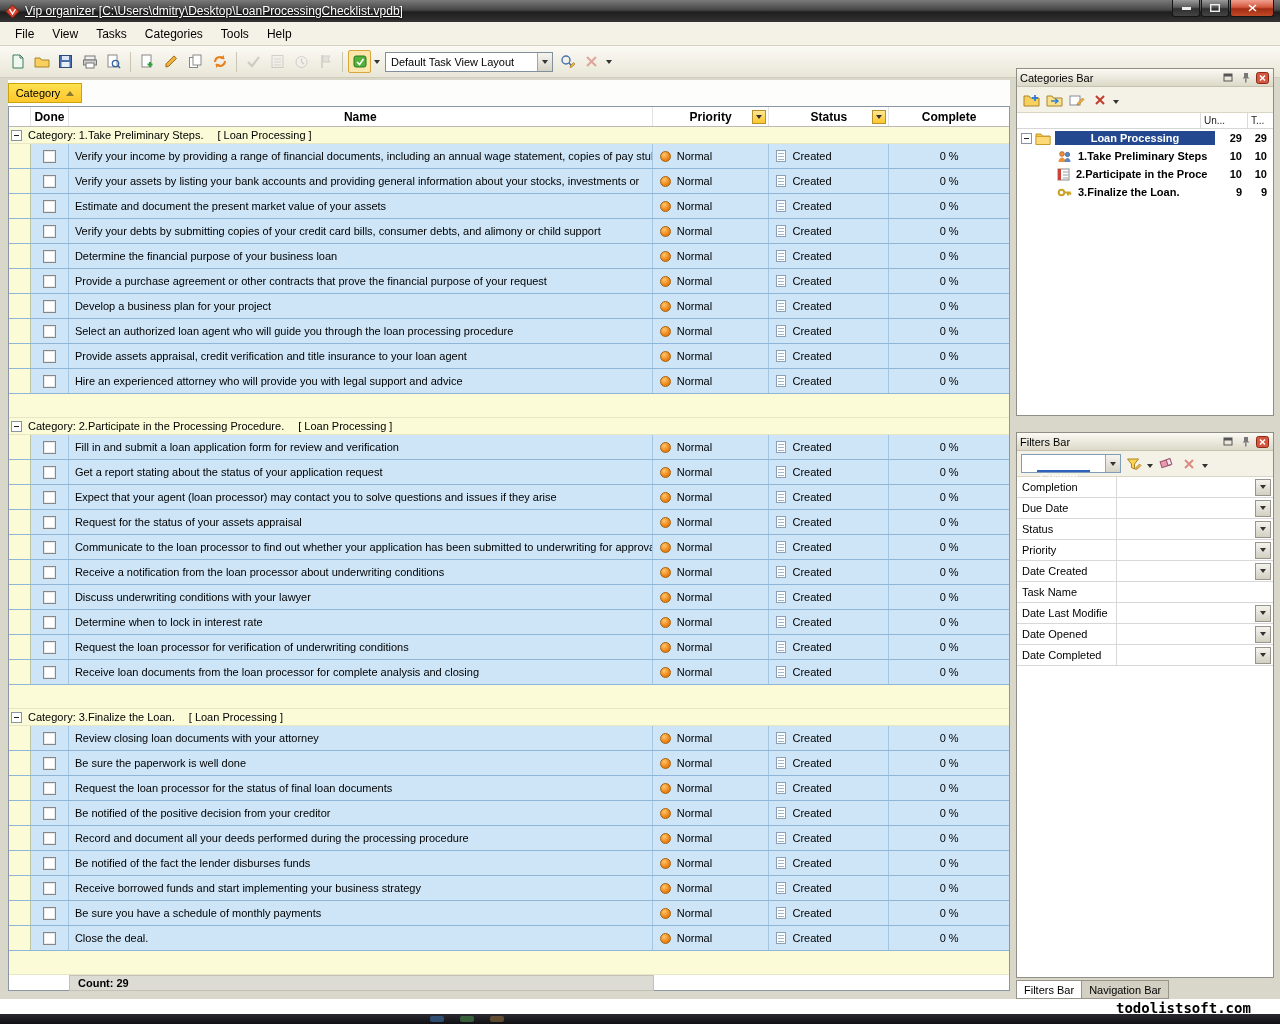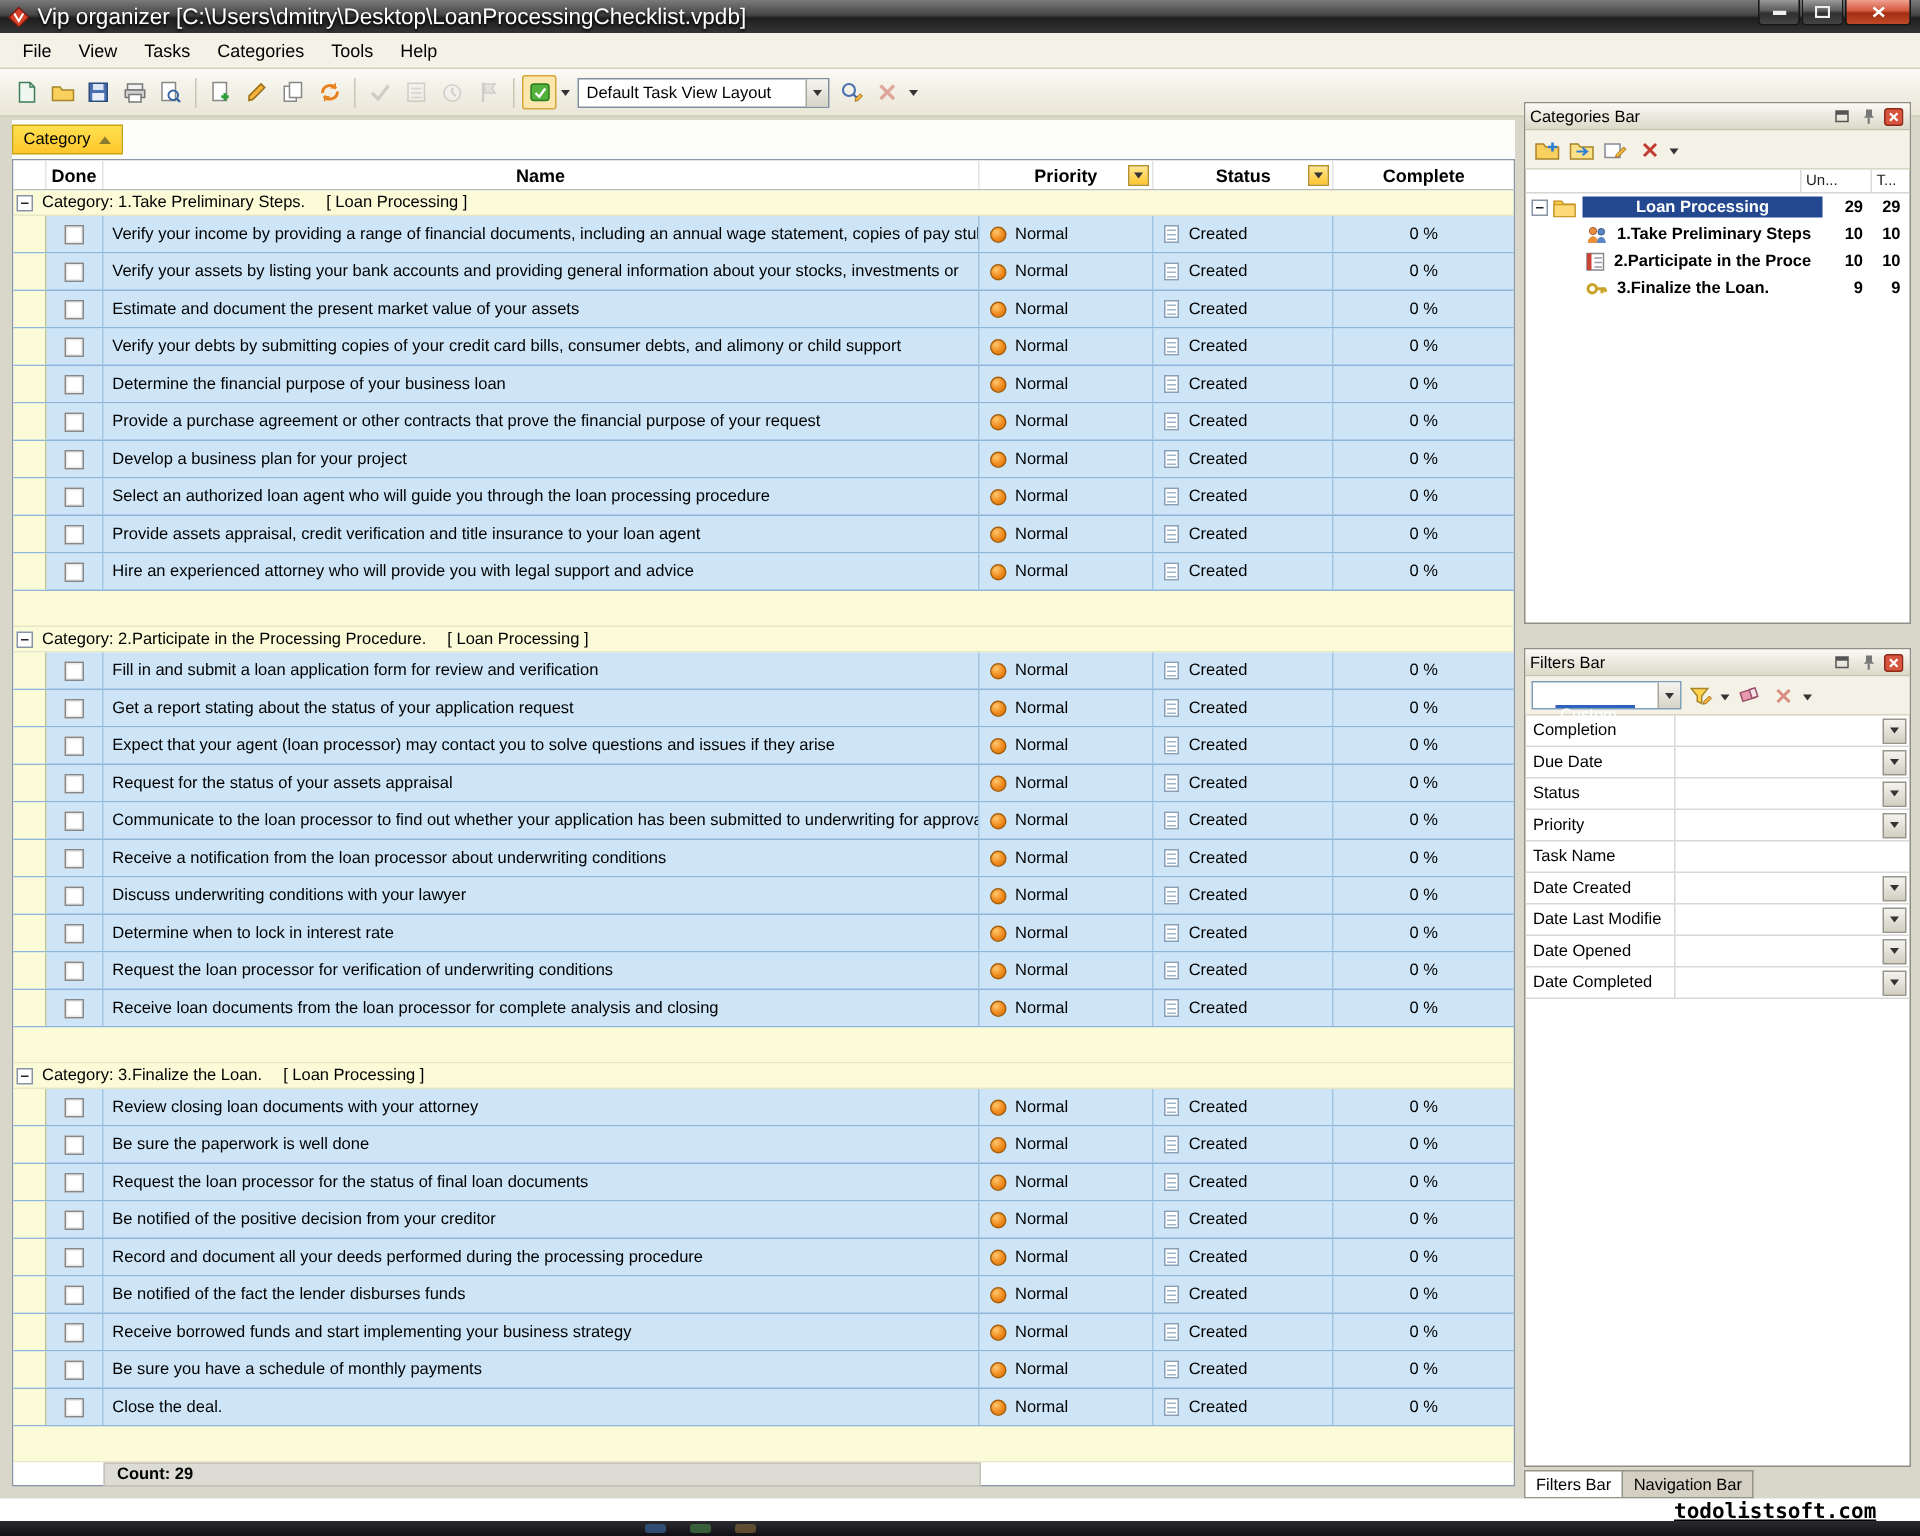--- a/index.html
+++ b/index.html
@@ -3,21 +3,21 @@
 <meta charset="utf-8">
 <style>
 *{box-sizing:border-box;margin:0;padding:0;}
 html,body{width:1280px;height:1024px;}
 body{font-family:"Liberation Sans",sans-serif;font-size:11px;background:#d9d6ca;position:relative;overflow:hidden;color:#000;}
 .arr-down{display:inline-block;width:0;height:0;border-left:3px solid transparent;border-right:3px solid transparent;border-top:4px solid #333;}
 
 
 .titlebar{position:absolute;left:0;top:0;width:1280px;height:22px;background:linear-gradient(#7a7a7a,#464646 45%,#1e1e1e 55%,#343434);display:flex;align-items:center;padding-left:5px;}
 .title-icon{margin-right:5px;display:flex;}
-.title-text{color:#fff;font-size:15px;text-shadow:0 1px 2px #000;white-space:nowrap;}
+.title-text{color:#fff;font-size:12px;text-shadow:0 1px 2px #000;white-space:nowrap;text-decoration:underline;}
 .win-buttons{position:absolute;right:6px;top:0;display:flex;}
 .win-btn{width:28px;height:17px;display:flex;align-items:center;justify-content:center;background:linear-gradient(#9a9a9a,#5a5a5a 45%,#2f2f2f 55%,#444);border:1px solid #161616;border-top:none;border-radius:0 0 3px 3px;margin-left:1px;}
 .win-btn.close{width:44px;background:linear-gradient(#f0a090,#d4573d 45%,#a32d12 55%,#c04a28);}
 
 
 .menubar{position:absolute;left:0;top:22px;width:1280px;height:24px;background:#f4f2e6;border-bottom:1px solid #d6d2c0;display:flex;align-items:center;padding-left:6px;}
 .menu-item{padding:4px 9px;font-size:12px;}
 .toolbar{position:absolute;left:0;top:46px;width:1280px;height:32px;background:linear-gradient(#fbfaf4,#e9e6d7);border-bottom:1px solid #cfccba;display:flex;align-items:center;padding-left:6px;gap:1px;}
 .tb-btn{width:23px;height:23px;display:flex;align-items:center;justify-content:center;border-radius:2px;flex:none;}
 .tb-btn.disabled{opacity:.4;}
@@ -962,29 +962,29 @@
         </span>
       </div>
       <div class="filter-row">
         <span class="f-label">Priority</span>
         <span class="f-value"></span>
         <span class="f-arrow">
           <span class="arr-down"></span>
         </span>
       </div>
       <div class="filter-row">
-        <span class="f-label">Task Name</span>
-        <span class="f-value"></span>
-      </div>
-      <div class="filter-row">
         <span class="f-label">Date Created</span>
         <span class="f-value"></span>
         <span class="f-arrow">
           <span class="arr-down"></span>
         </span>
+      </div>
+      <div class="filter-row">
+        <span class="f-label">Task Name</span>
+        <span class="f-value"></span>
       </div>
       <div class="filter-row">
         <span class="f-label">Date Last Modifie</span>
         <span class="f-value"></span>
         <span class="f-arrow">
           <span class="arr-down"></span>
         </span>
       </div>
       <div class="filter-row">
         <span class="f-label">Date Opened</span>

